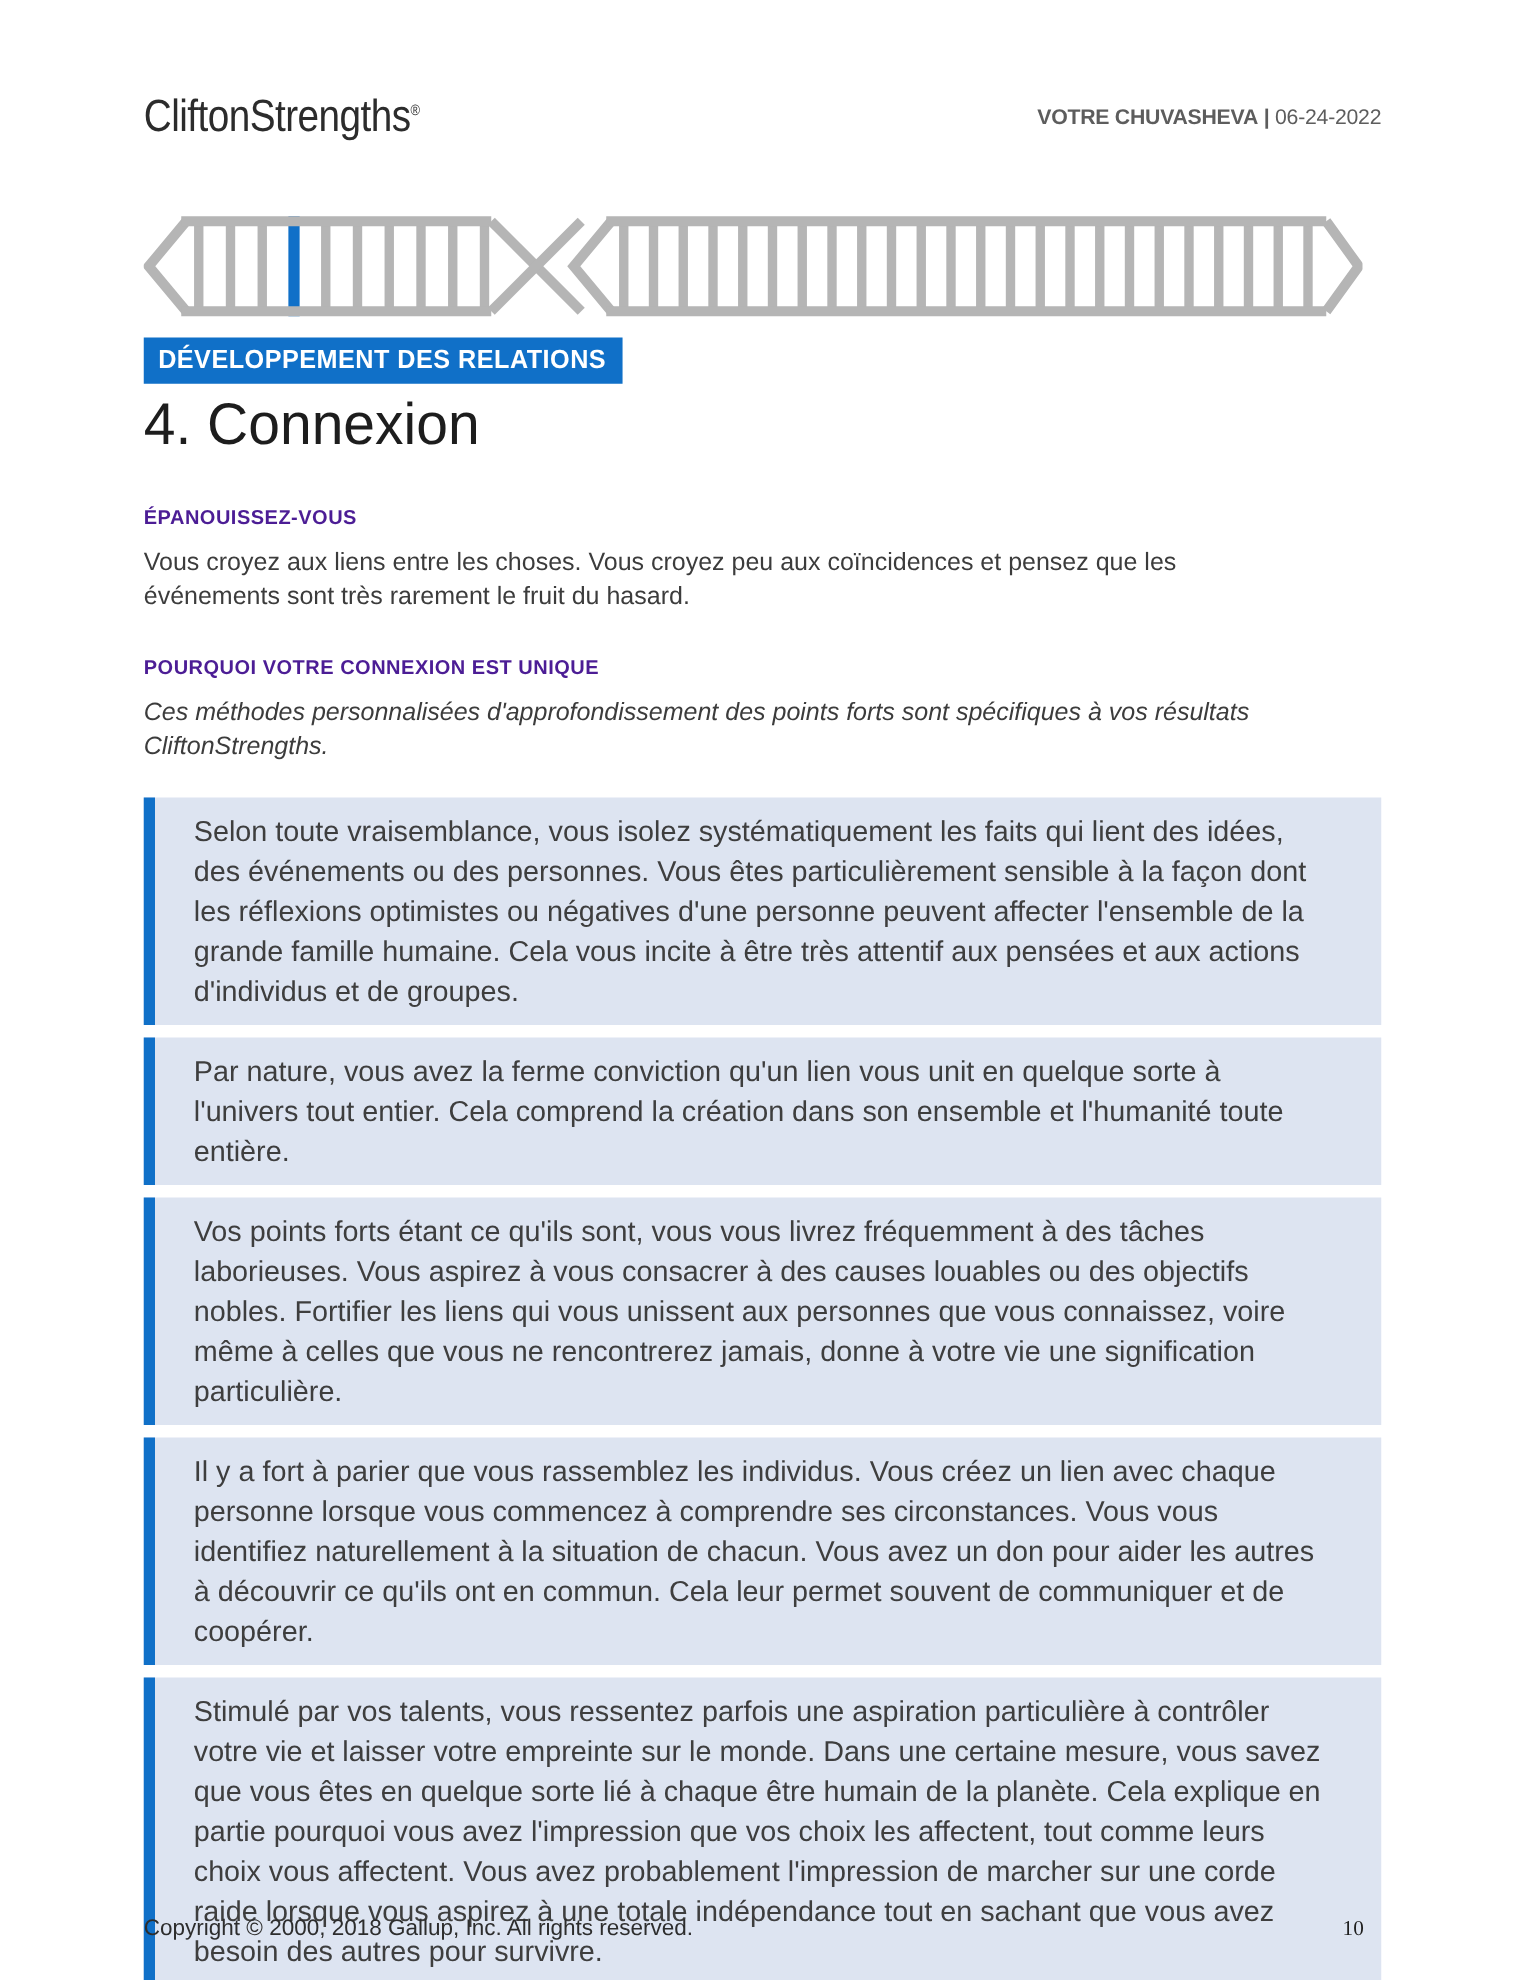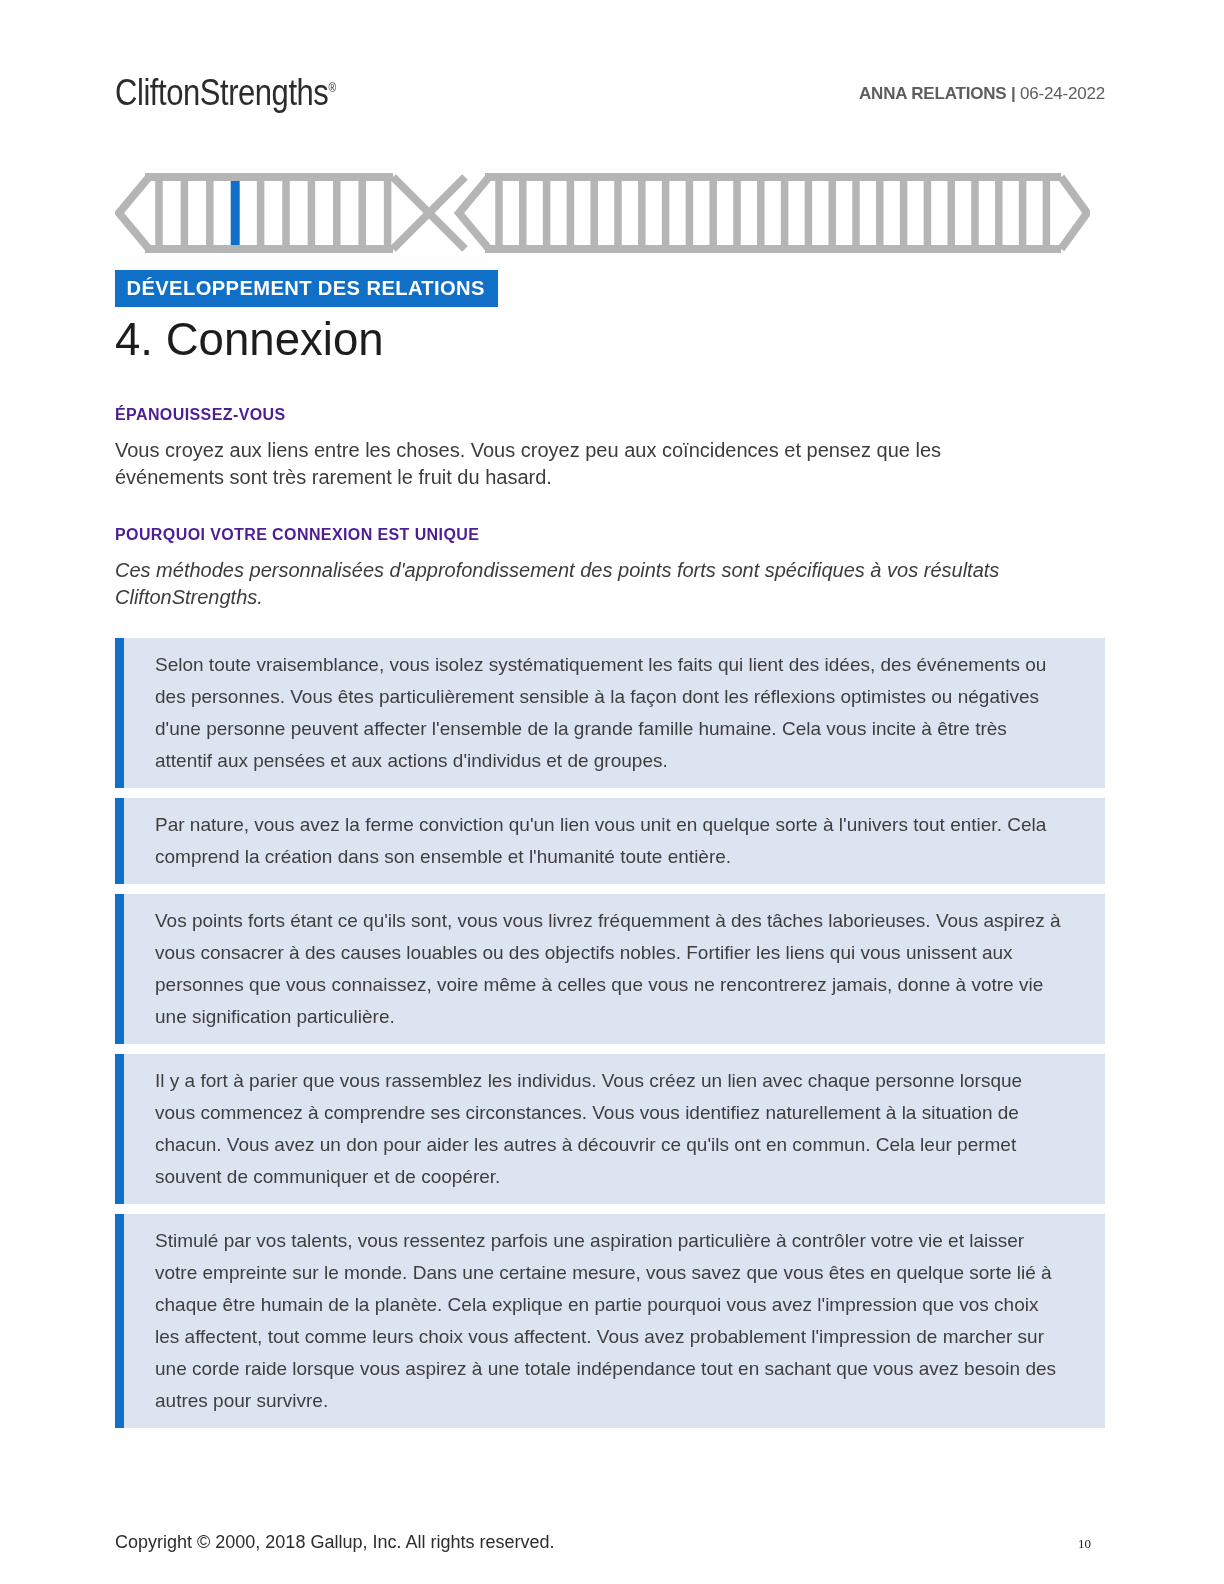--- a/index.html
+++ b/index.html
@@ -33,37 +33,37 @@
   .sec-heading { font-size:16px; font-weight:bold; color:#4c1d95; letter-spacing:0.4px; margin-top:40px; line-height:20px; }
   .sec-heading.second { margin-top:34px; }
   .para { font-size:20px; line-height:27px; color:#3c3c3c; margin-top:12px; max-width:900px; }
   .para.italic { font-style:italic; }
 
   .boxes { margin-top:27px; }
   .insight-box {
     background:var(--box-bg);
     border-left:9px solid var(--accent);
     padding:11px 44px 11px 31px;
-    font-size:19px; line-height:32px; color:#3e3e3e;
+    font-size:23px; line-height:32px; color:#3e3e3e;
     margin-bottom:10px;
   }
 
   .footer { position:absolute; left:115px; right:133px; top:1532px; display:flex; justify-content:space-between; align-items:baseline; }
   .copyright { font-size:18px; color:#2d2d2d; }
-  .pagenum { font-family:"Liberation Serif", serif; font-size:13px; color:#1f1f1f; }
+  .pagenum { font-family:"Liberation Serif", serif; font-size:17px; color:#1f1f1f; }
 </style>
 </head>
 <body style="--accent: #1070c8; --strand-gray: #b5b5b5; --box-bg: #dde4f1;">
 
 <div class="page">
 
   <div class="header">
     <div class="logo"><span>CliftonStrengths</span><sup>®</sup></div>
     <div class="meta">
-      <span class="name">ANNA RELATIONS</span>
+      <span class="name">VOTRE CHUVASHEVA</span>
       <span class="sep">|</span>
       <span class="date">06-24-2022</span>
     </div>
   </div>
 
   <svg class="strand-svg" width="975" height="86" viewBox="0 0 975 86" aria-hidden="true">
       <line x1="44" y1="7" x2="44" y2="79" stroke="#b5b5b5" stroke-width="7.5"></line>
       <line x1="69.4" y1="7" x2="69.4" y2="79" stroke="#b5b5b5" stroke-width="7.5"></line>
       <line x1="94.8" y1="7" x2="94.8" y2="79" stroke="#b5b5b5" stroke-width="7.5"></line>
       <line x1="120.19999999999999" y1="3" x2="120.19999999999999" y2="83" stroke="#1070c8" stroke-width="9"></line>

